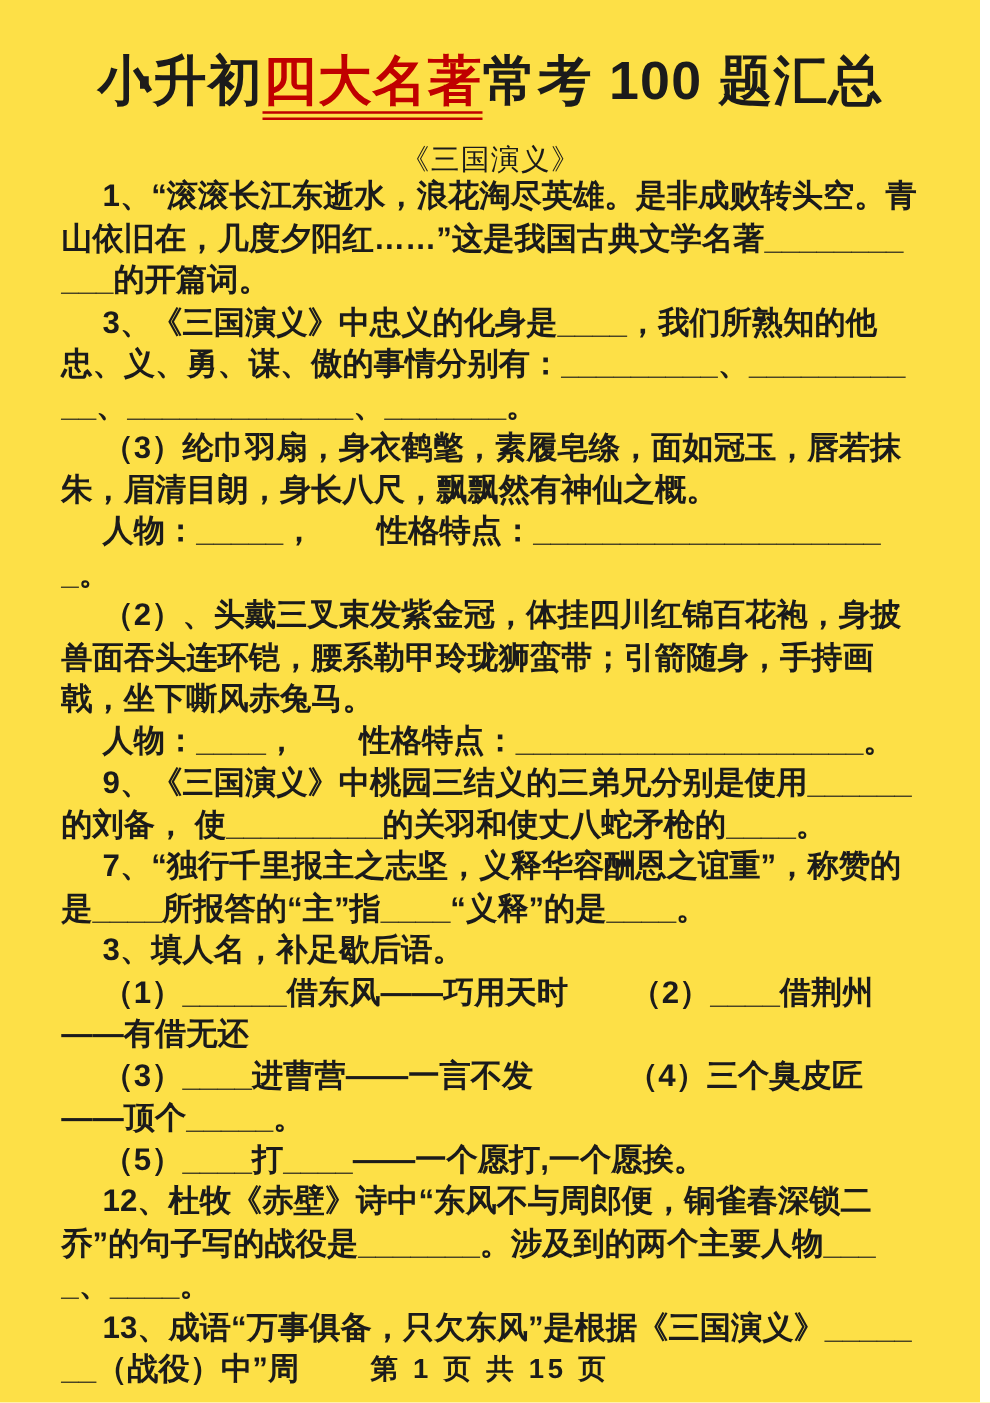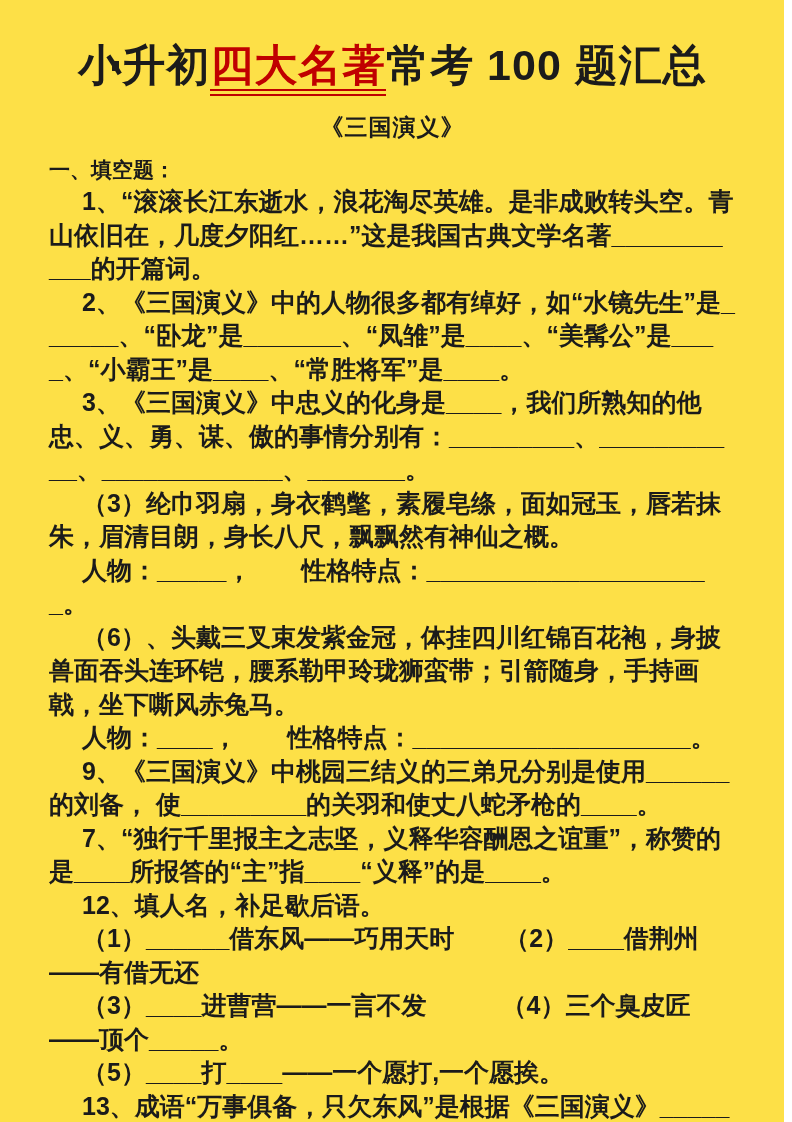--- a/index.html
+++ b/index.html
@@ -38,21 +38,21 @@
   .title .hl {
     color: #c00000;
     border-bottom: 7px double #c00000;
     padding-bottom: 0px;
   }
   .subtitle {
     margin-top: 21px;
     text-align: center;
     font-size: 23px;
     line-height: 28px;
-    font-weight: bold;
+    font-weight: normal;
     letter-spacing: 1px;
   }
   .section-heading {
     margin-top: 14px;
     font-size: 21px;
     line-height: 30px;
     font-weight: 600;
   }
   .content p {
     margin: 0;
@@ -79,33 +79,33 @@
 <body>
 
 <div class="page">
 
   <div class="scan-speck"></div>
 
   <h1 class="title"><span>小升初</span><span class="hl">四大名著</span><span>常考 100 题汇总</span></h1>
 
   <div class="subtitle">《三国演义》</div>
 
-  <div class="section-heading">一、填空题：</div>
 
   <div class="content">
     <p>1、“滚滚长江东逝水，浪花淘尽英雄。是非成败转头空。青山依旧在，几度夕阳红……”这是我国古典文学名著___________的开篇词。</p>
-    <p>2、《三国演义》中的人物很多都有绰好，如“水镜先生”是______、“卧龙”是_______、“凤雏”是____、“美髯公”是____、“小霸王”是____、“常胜将军”是____。</p>
     <p>3、《三国演义》中忠义的化身是____，我们所熟知的他忠、义、勇、谋、傲的事情分别有：_________、___________、_____________、_______。</p>
     <p>（3）纶巾羽扇，身衣鹤氅，素履皂绦，面如冠玉，唇若抹朱，眉清目朗，身长八尺，飘飘然有神仙之概。</p>
     <p>人物：_____，　　性格特点：_____________________。</p>
-    <p>（6）、头戴三叉束发紫金冠，体挂四川红锦百花袍，身披兽面吞头连环铠，腰系勒甲玲珑狮蛮带；引箭随身，手持画戟，坐下嘶风赤兔马。</p>
+    <p>（2）、头戴三叉束发紫金冠，体挂四川红锦百花袍，身披兽面吞头连环铠，腰系勒甲玲珑狮蛮带；引箭随身，手持画戟，坐下嘶风赤兔马。</p>
     <p>人物：____，　　性格特点：____________________。</p>
     <p>9、《三国演义》中桃园三结义的三弟兄分别是使用______的刘备， 使_________的关羽和使丈八蛇矛枪的____。</p>
     <p>7、“独行千里报主之志坚，义释华容酬恩之谊重”，称赞的是____所报答的“主”指____“义释”的是____。</p>
-    <p>12、填人名，补足歇后语。</p>
+    <p>3、填人名，补足歇后语。</p>
     <p>（1）______借东风——巧用天时　　（2）____借荆州——有借无还</p>
     <p>（3）____进曹营——一言不发　　　（4）三个臭皮匠——顶个_____。</p>
     <p>（5）____打____——一个愿打,一个愿挨。</p>
+    <p>12、杜牧《赤壁》诗中“东风不与周郎便，铜雀春深锁二乔”的句子写的战役是_______。涉及到的两个主要人物____、____。</p>
     <p>13、成语“万事俱备，只欠东风”是根据《三国演义》_______（战役）中”周</p>
   </div>
 
+  <div class="page-footer">第 1 页 共 15 页</div>
 
 </div>
 
 </body></html>

